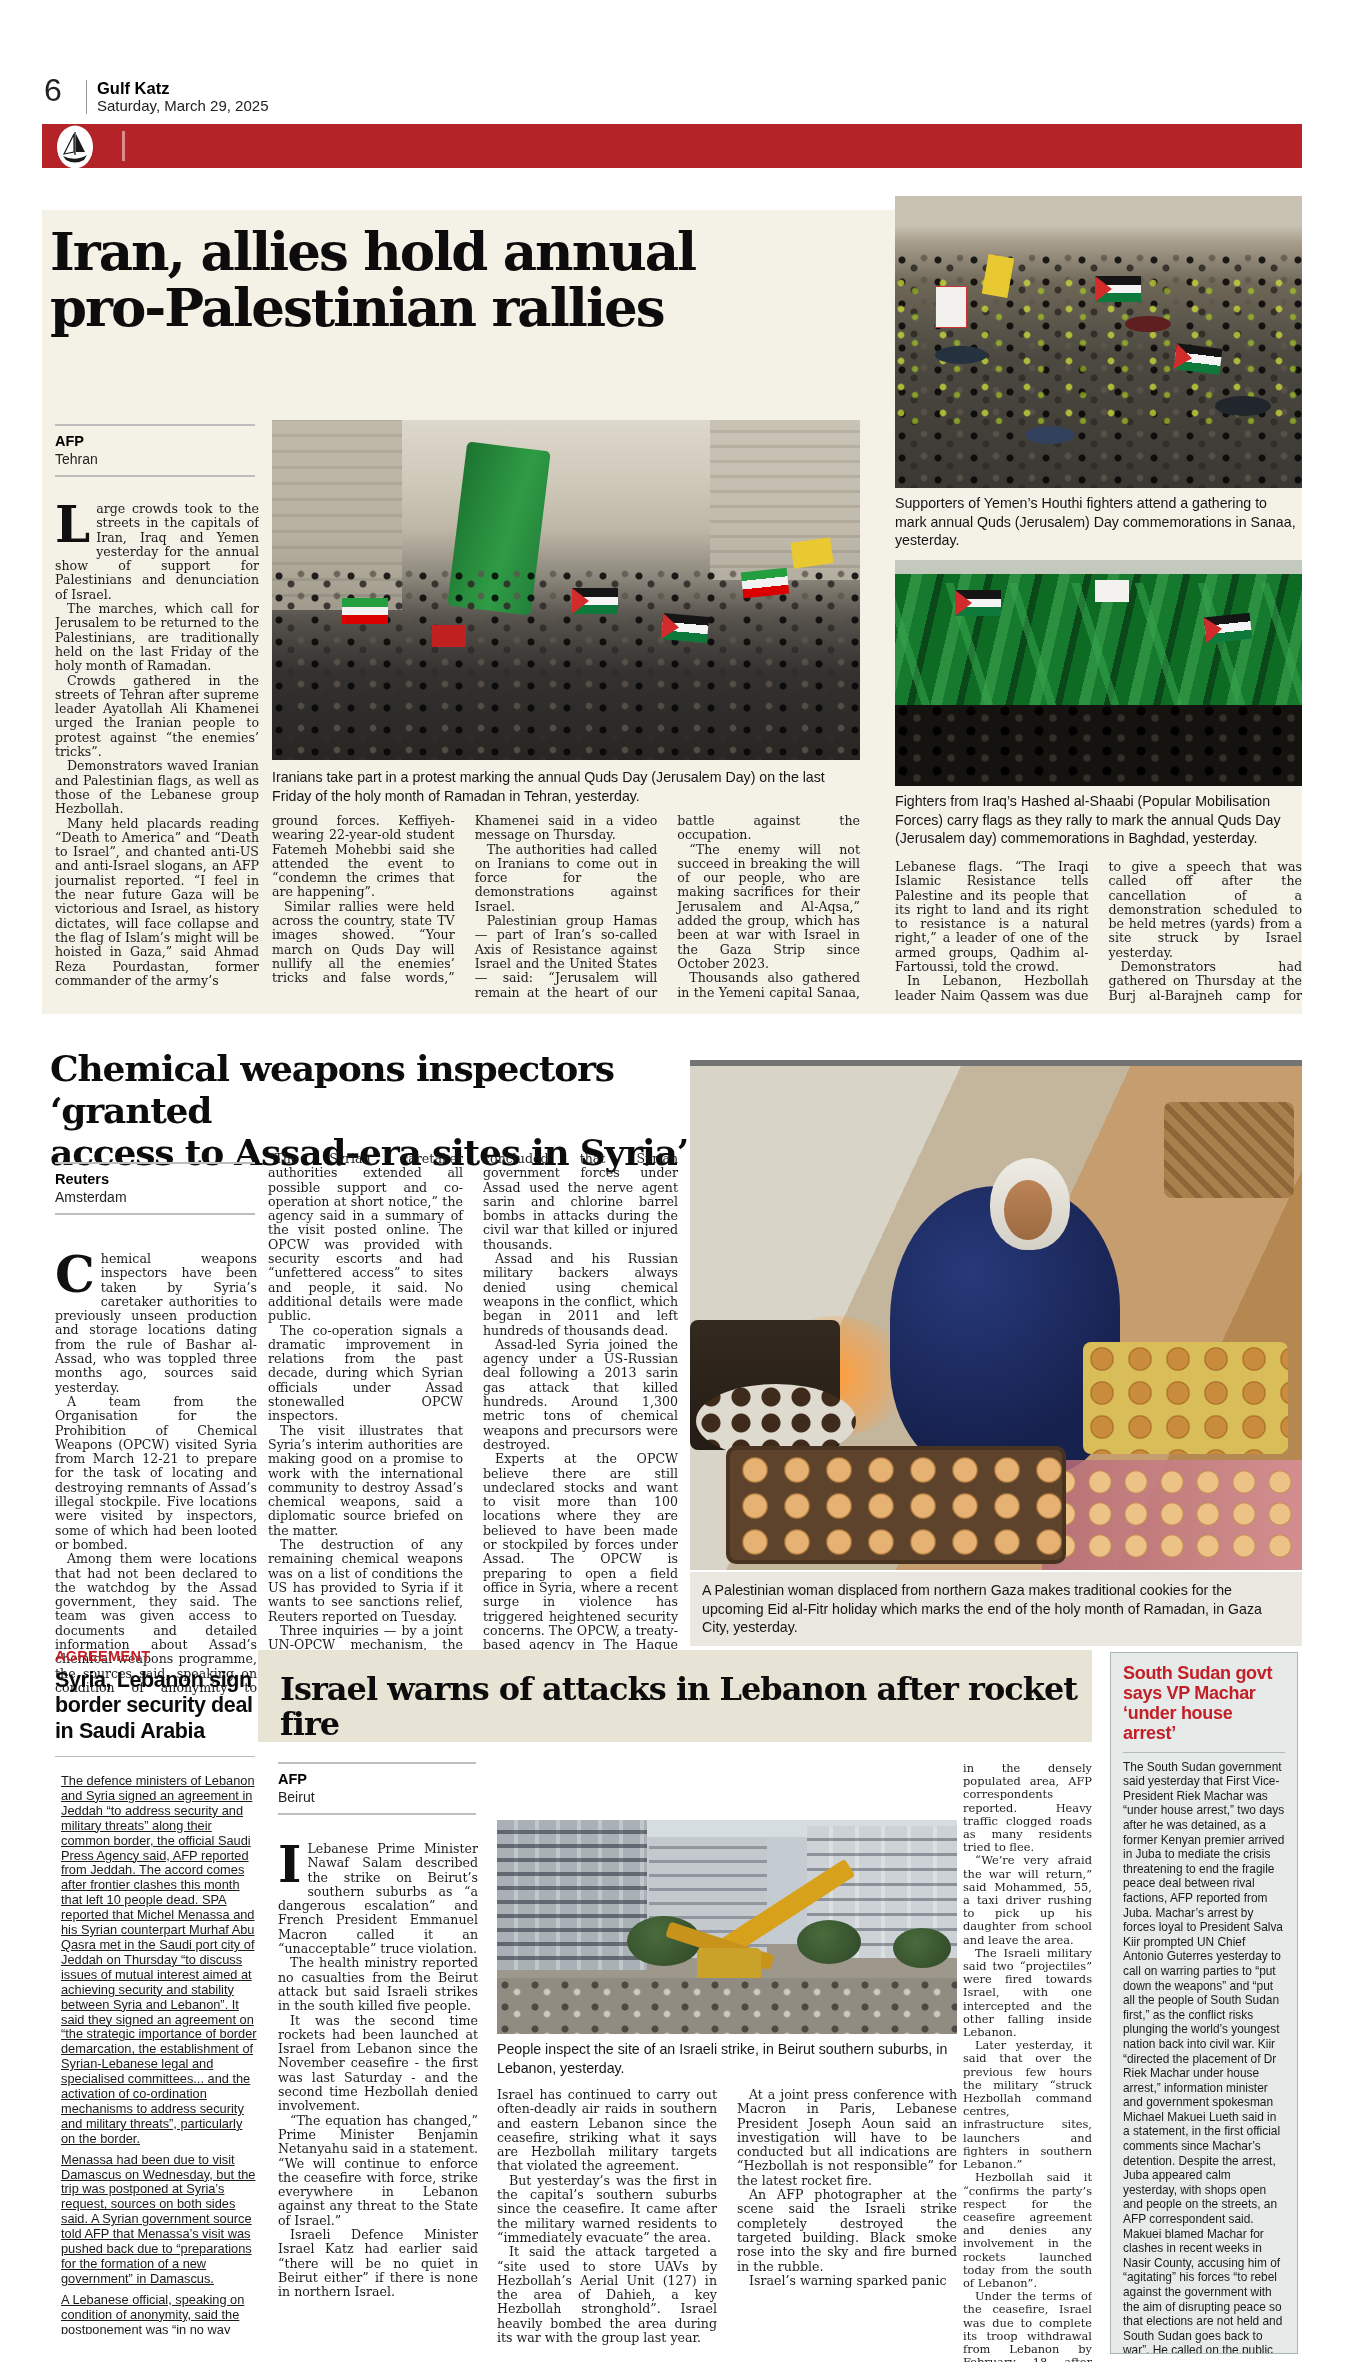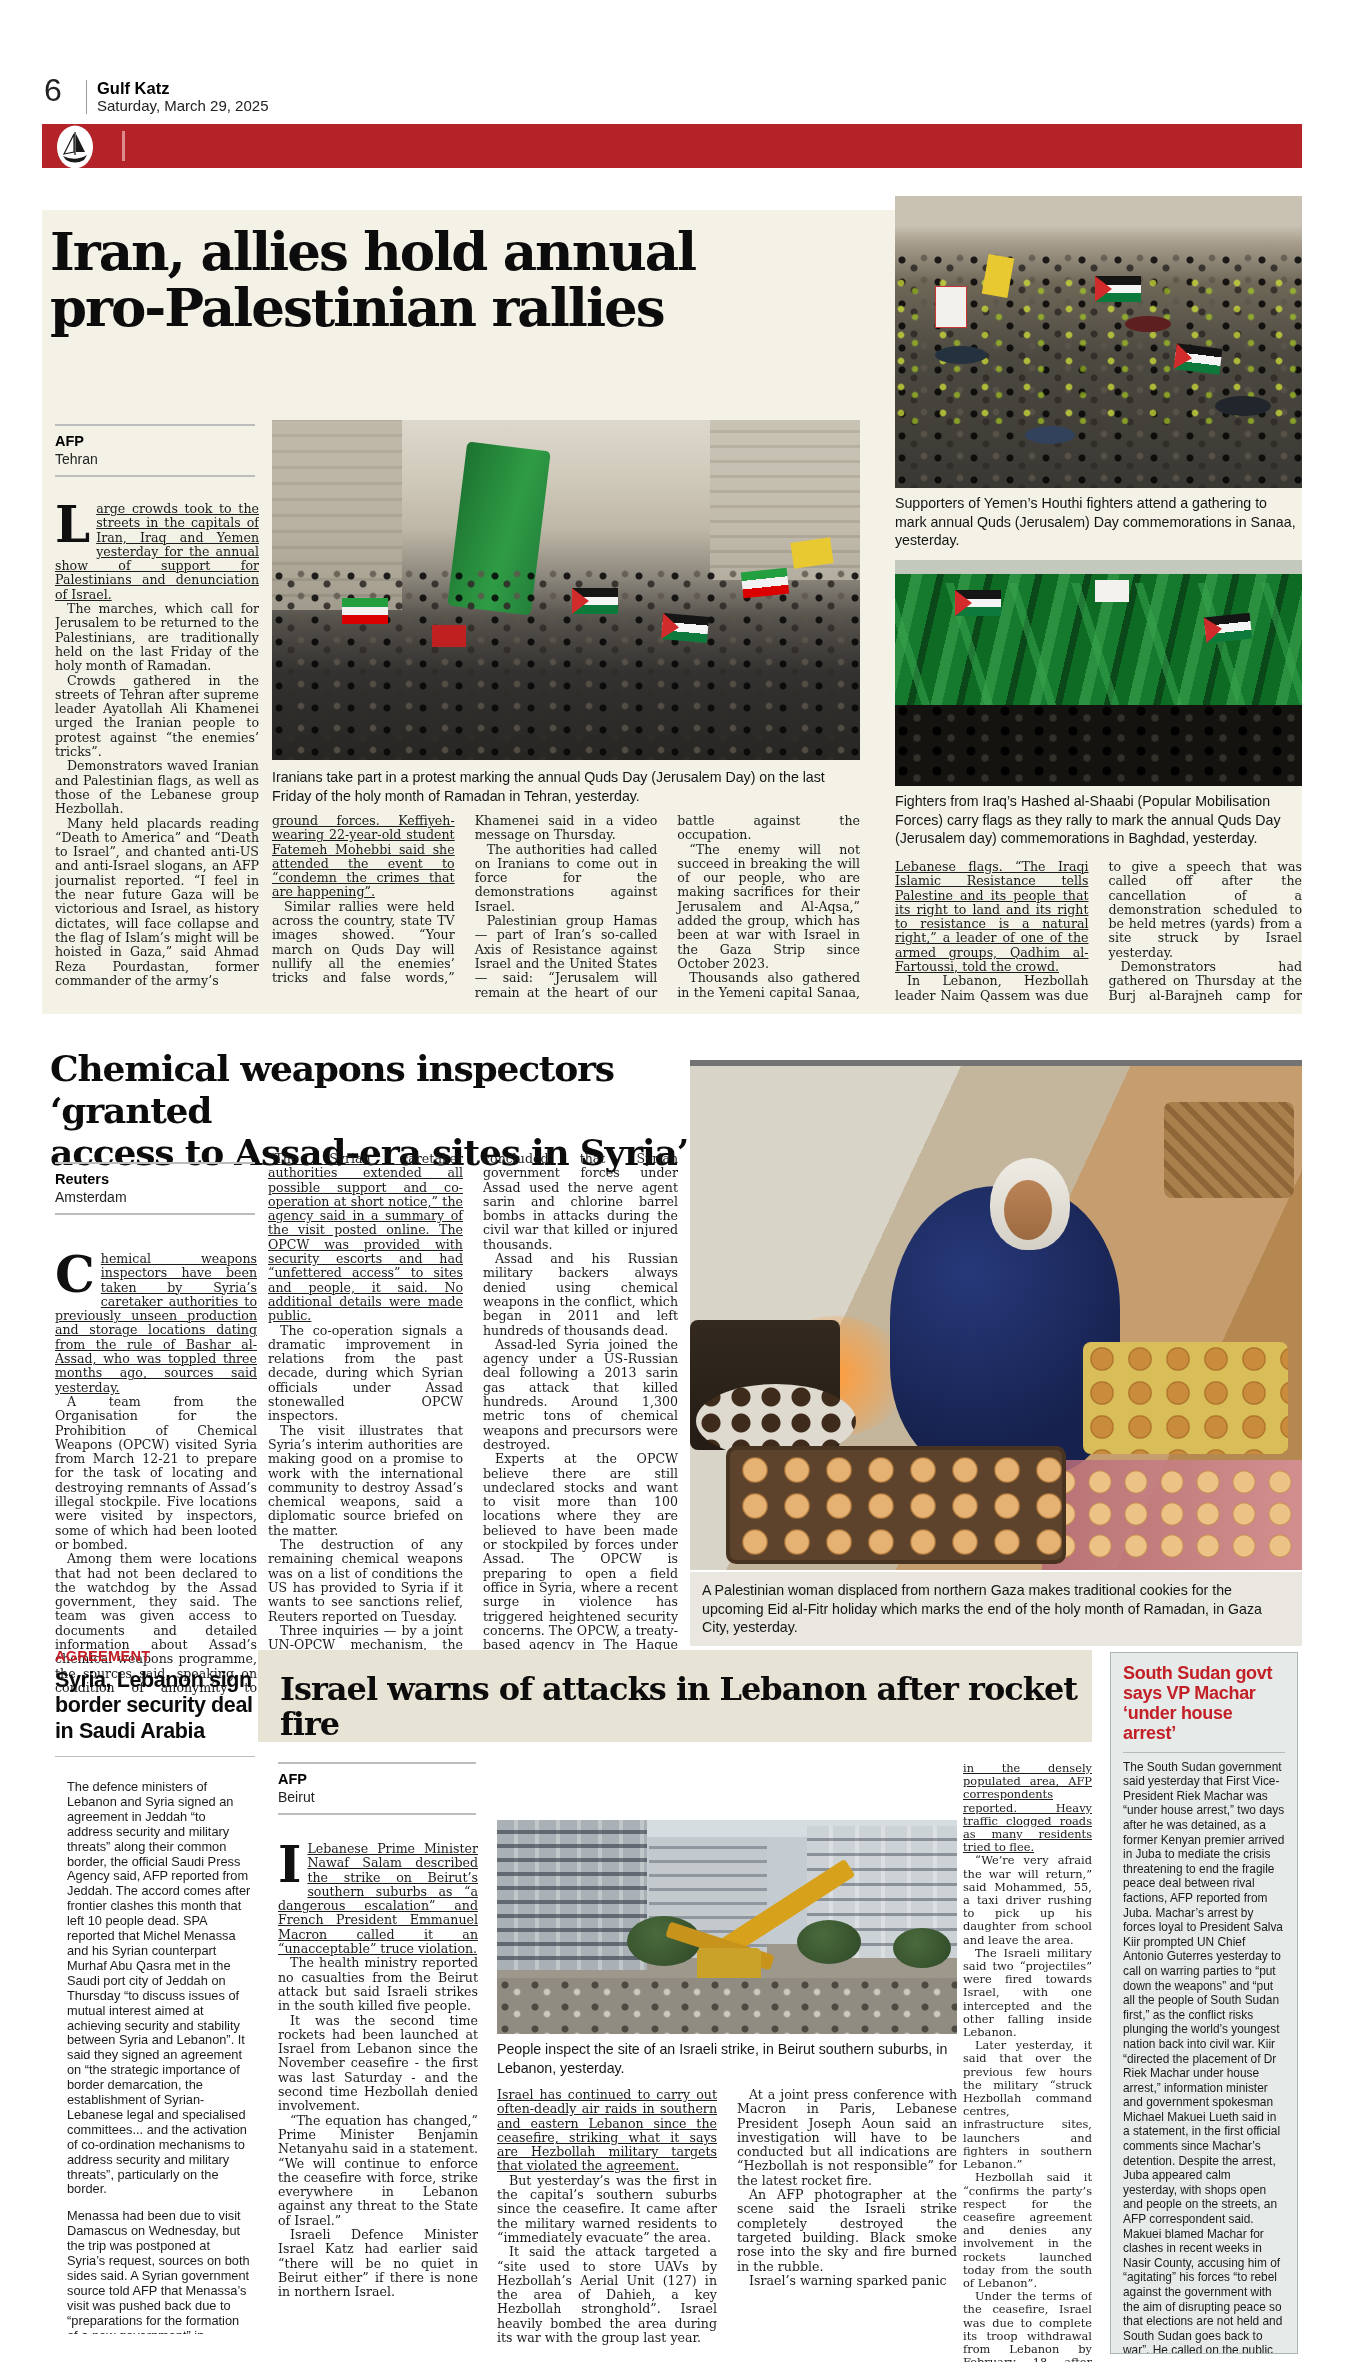--- a/index.html
+++ b/index.html
@@ -24,21 +24,21 @@
   .hl{font-family:"DejaVu Serif",serif;font-weight:bold;color:#0c0c0c;white-space:pre-line;}
   .hl-xl{font-size:53px;line-height:1.05;letter-spacing:-2px;}
   .hl-lg{font-size:36px;line-height:1.16;letter-spacing:-1.2px;}
   .hl-md{font-size:32px;line-height:1.1;letter-spacing:-1px;}
   .byline{border-top:2px solid #bdbdbd;border-bottom:2px solid #bdbdbd;padding:7px 0 8px 0;}
   .byline .ag{font:bold 14.5px "Liberation Sans",sans-serif;color:#000;}
   .byline .ct{font:14px "Liberation Sans",sans-serif;color:#222;margin-top:2px;}
   .body-serif{font-family:"DejaVu Serif",serif;font-size:12.6px;line-height:14.3px;
               text-align:justify;color:#1b1b1b;overflow:hidden;}
   .body-serif p{margin:0;text-indent:12px;}
-  .body-serif p:first-child{text-indent:0;text-decoration:underline;}
+  .body-serif p:first-child{text-indent:0;}
   .cols2{column-count:2;column-gap:20px;column-fill:auto;}
   .cols3{column-count:3;column-gap:20px;column-fill:auto;}
   .dropcap{float:left;font-family:"DejaVu Serif",serif;font-weight:bold;font-size:50px;
            line-height:40px;padding:3px 6px 0 0;color:#101010;}
   .caption{font:14.2px/1.32 "Liberation Sans",sans-serif;color:#141414;}
   .photo{position:absolute;overflow:hidden;background:#999;}
 
   
   .lead-bg{left:42px;top:210px;width:1260px;height:804px;background:#f4f1e7;}
   .lead-hl{left:50px;top:224px;width:720px;}
@@ -161,21 +161,21 @@
               padding:9px 12px;}
 
   
   .agr-kicker{left:55px;top:1648px;font:bold 14.5px "Liberation Sans",sans-serif;color:#c22026;
               letter-spacing:.3px;}
   .agr-hl{left:55px;top:1668px;width:218px;font:800 21.5px/1.18 "Liberation Sans",sans-serif;
           letter-spacing:-0.4px;color:#0b0b0b;}
   .agr-rule{left:55px;top:1756px;width:200px;border-top:1.5px solid #bdbdbd;}
   .agr-body{left:55px;top:1768px;width:208px;height:566px;overflow:hidden;
             font:12.8px/14.9px "Liberation Sans",sans-serif;color:#1a1a1a;}
-  .agr-body p{margin:12px;}
+  .agr-body p{margin:6px;text-decoration:underline;}
 
   
   .isr-band{left:258px;top:1650px;width:834px;height:92px;background:#e8e4d5;}
   .isr-hl{position:absolute;left:22px;top:22px;}
   .isr-byline{left:278px;top:1762px;width:198px;}
   .isr-col1{left:278px;top:1842px;width:200px;height:518px;}
   .cap-beirut{left:497px;top:2040px;width:460px;}
   .isr-cols-mid{left:497px;top:2088px;width:460px;height:272px;}
   .isr-col-right{left:963px;top:1762px;width:129px;height:600px;font-size:11.4px;line-height:13.2px;}
 

